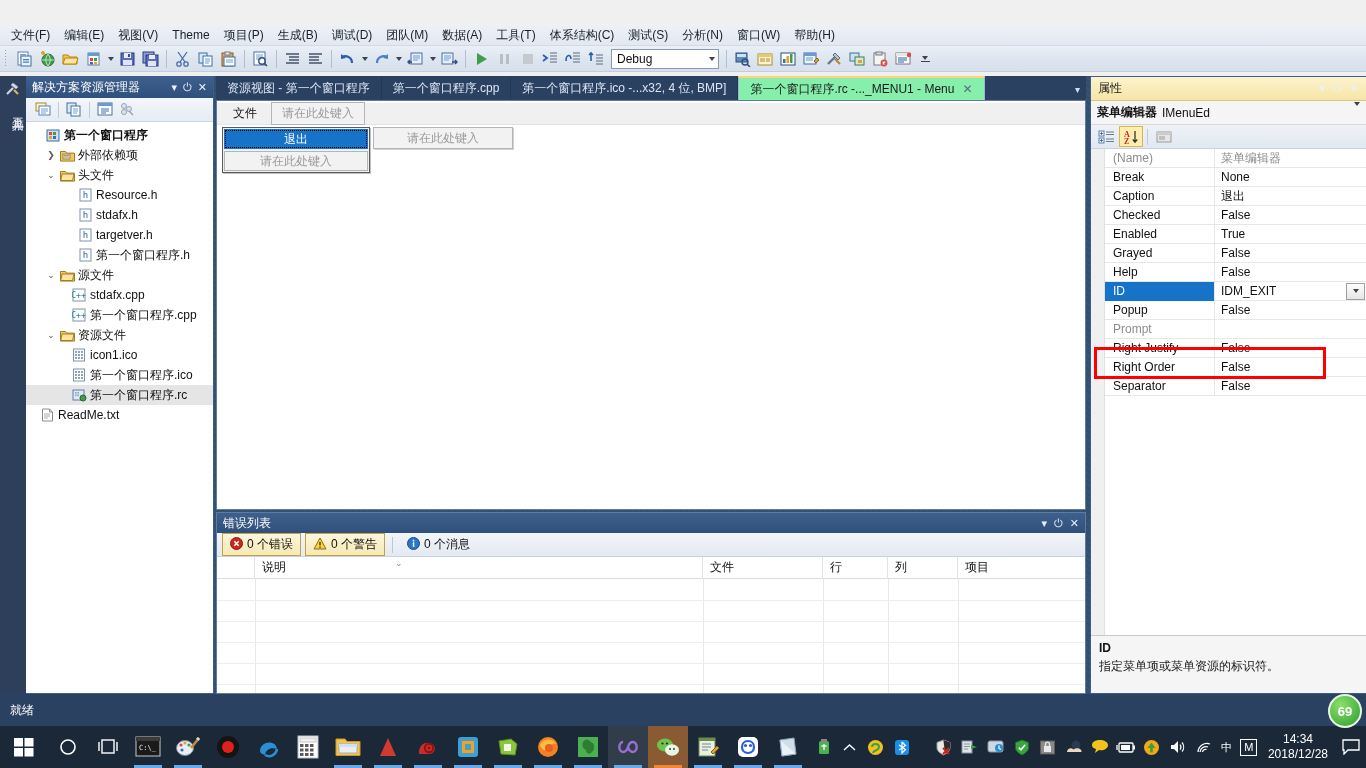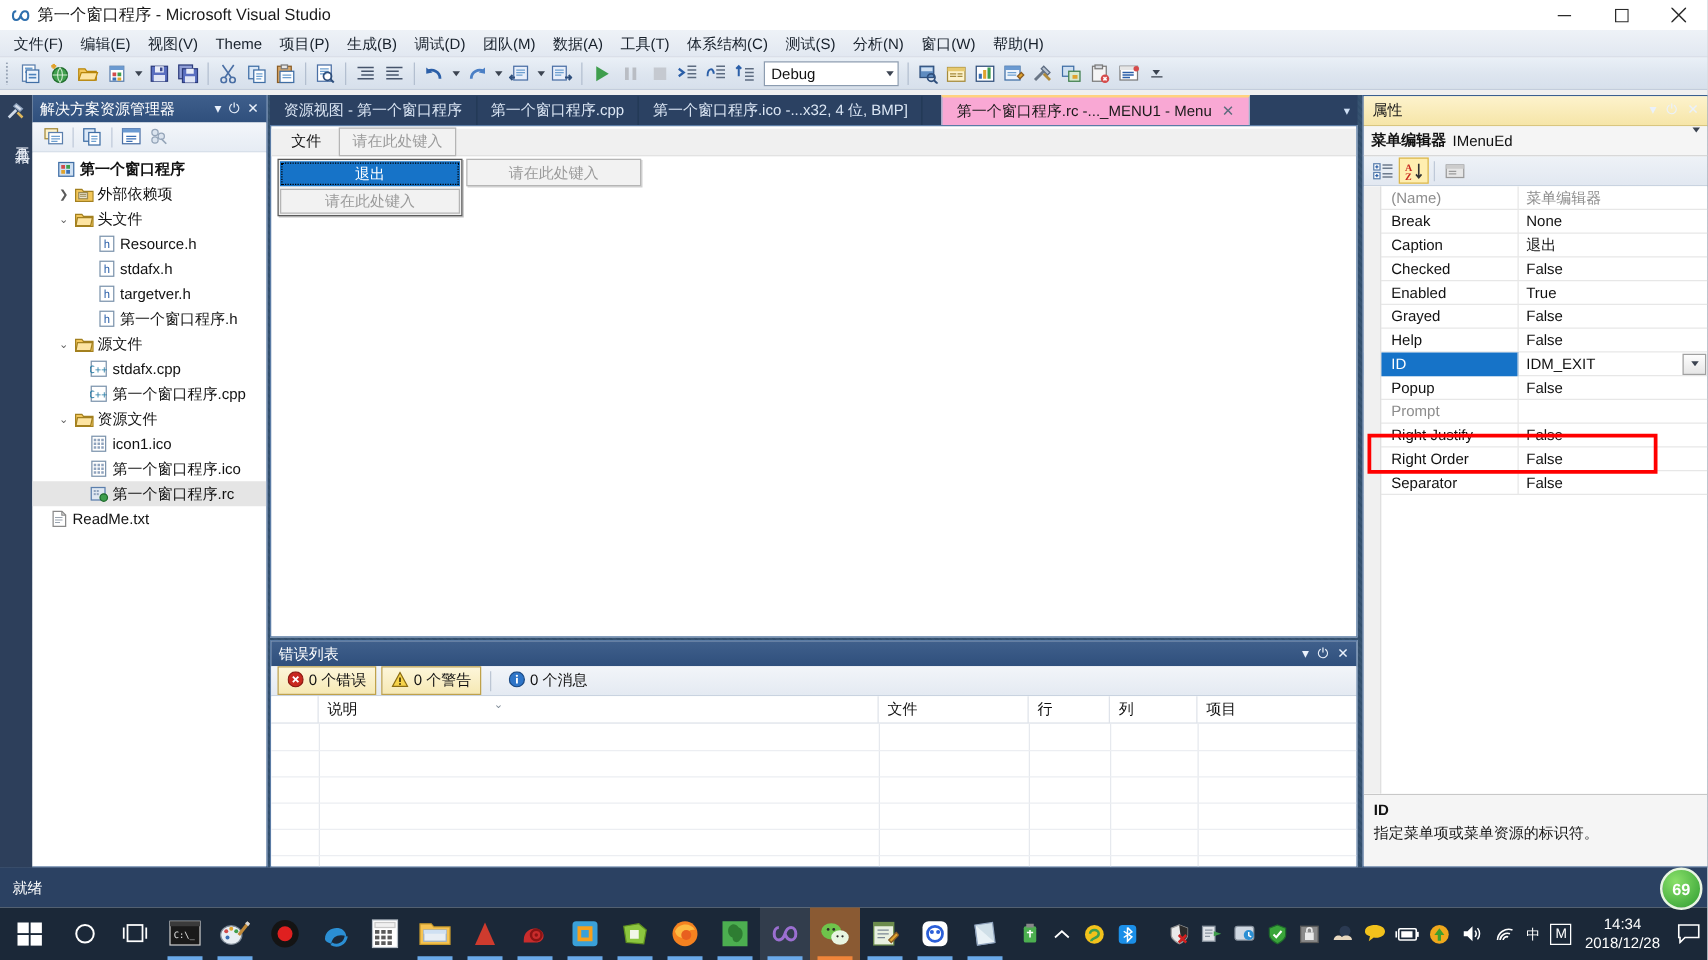--- a/index.html
+++ b/index.html
@@ -155,24 +155,23 @@
     position: absolute; left: 216px; top: 76px; width: 870px; height: 24px;
     background: #2b4162;
     display: flex; align-items: flex-end;
   }
   .dtab {
     height: 23px; padding: 0 11px; display: flex; align-items: center;
     color: #dbe6f4; font-size: 12px; white-space: nowrap;
     border-right: 1px solid #223954;
   }
   .dtab.active {
-    background: #f9a8d4; color: #1a1a1a; height: 24px;
+    background: #86efac; color: #1a1a1a; height: 24px;
     border: 1px solid #9fb4cd; border-bottom: none;
     border-top: 2px solid #ffd27f;
-    margin-left: 15px;
   }
   .dtab .x { margin-left: 8px; color: #8a99ab; font-size: 12px; }
   .dtab.active .x { color: #5c6b7d; }
   .tabstrip .tab-overflow {
     margin-left: auto; display:flex; align-items:center; height: 22px;
     padding: 0 6px; color:#cfe0f5;
   }
 
   
   .designer {
@@ -353,45 +352,20 @@
   .ime-box {
     border: 1px solid #ffffff; color:#fff; font-size: 11px; width: 17px; height: 17px;
     display:flex;align-items:center;justify-content:center;
   }
 </style>
 </head>
 <body>
 
 <div id="app">
 
-  <div class="titlebar">
-    <div class="title-icon">
-      <svg width="17" height="11" viewBox="0 0 34 20">
-        <path d="M10 3 C3 3 3 17 10 17 C15 17 17 10 17 10 C17 10 19 3 24 3 C31 3 31 17 24 17 C19 17 17 10 17 10" fill="none" stroke="#2f6fad" stroke-width="3.4"></path>
-      </svg>
-    </div>
-    <div class="title-text">第一个窗口程序 - Microsoft Visual Studio</div>
-    <div class="win-buttons">
-      <div class="win-btn">
-        <svg width="11" height="11" viewBox="0 0 11 11">
-            <rect x="0" y="5" width="11" height="1" fill="#2b2b2b"></rect>
-          </svg>
-      </div>
-      <div class="win-btn">
-        <svg width="11" height="11" viewBox="0 0 11 11">
-            <rect x="0.5" y="0.5" width="10" height="10" fill="none" stroke="#2b2b2b"></rect>
-          </svg>
-      </div>
-      <div class="win-btn close">
-        <svg width="12" height="12" viewBox="0 0 12 12">
-            <path d="M0 0 L12 12 M12 0 L0 12" stroke="#2b2b2b" stroke-width="1.2"></path>
-          </svg>
-      </div>
-    </div>
-  </div>
 
   <div class="menubar">
     <div class="menu-item">文件(F)</div>
     <div class="menu-item">编辑(E)</div>
     <div class="menu-item">视图(V)</div>
     <div class="menu-item">Theme</div>
     <div class="menu-item">项目(P)</div>
     <div class="menu-item">生成(B)</div>
     <div class="menu-item">调试(D)</div>
     <div class="menu-item">团队(M)</div>

